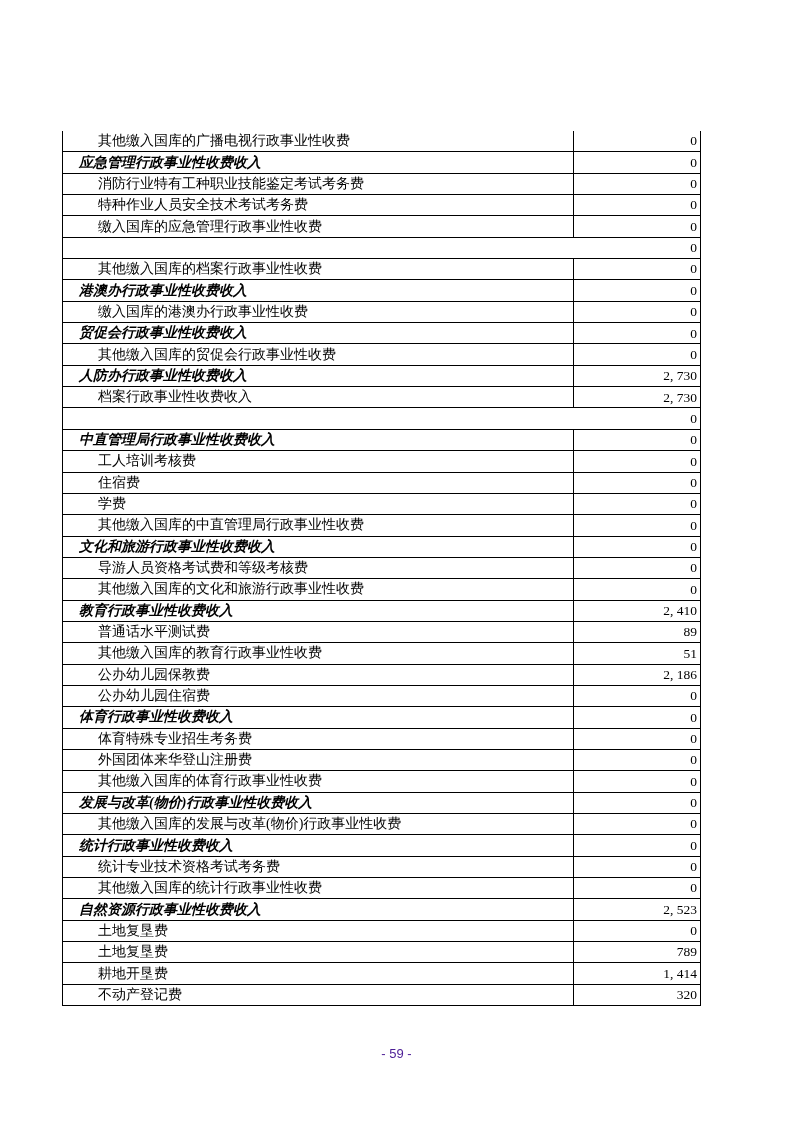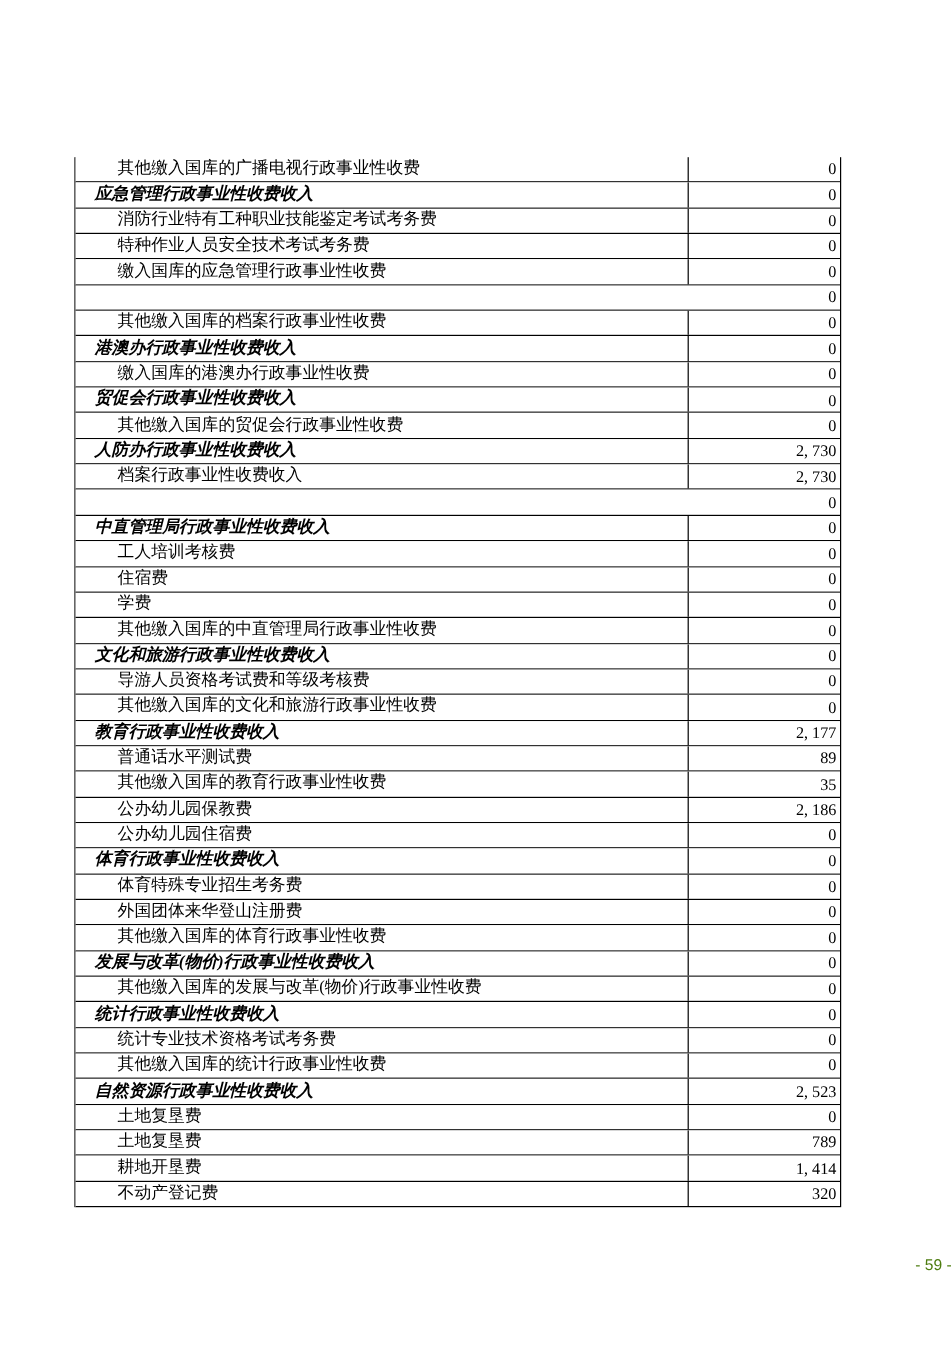--- a/index.html
+++ b/index.html
@@ -56,24 +56,24 @@
     flex: 1;
     justify-content: flex-end;
     padding-right: 3px;
     font-size: 13.5px;
   }
   .page-number {
     position: absolute;
     top: 1046px;
     left: 0;
     width: 793px;
-    text-align: right;
+    text-align: center;
     font-family: "Liberation Sans", "DejaVu Sans", sans-serif;
     font-size: 13px;
-    color: #4d7c0f;
+    color: #4c1d95;
   }
 </style>
 </head>
 <body>
 
 <div class="page">
   <div class="fee-table">
 
   <div class="row sub">
         <div class="cell label">其他缴入国库的广播电视行政事业性收费</div>
@@ -156,29 +156,29 @@
       <div class="row sub">
         <div class="cell label">导游人员资格考试费和等级考核费</div>
         <div class="cell value">0</div>
       </div>
       <div class="row sub">
         <div class="cell label">其他缴入国库的文化和旅游行政事业性收费</div>
         <div class="cell value">0</div>
       </div>
       <div class="row section">
         <div class="cell label">教育行政事业性收费收入</div>
-        <div class="cell value">2, 177</div>
+        <div class="cell value">2, 410</div>
       </div>
       <div class="row sub">
         <div class="cell label">普通话水平测试费</div>
         <div class="cell value">89</div>
       </div>
       <div class="row sub">
         <div class="cell label">其他缴入国库的教育行政事业性收费</div>
-        <div class="cell value">35</div>
+        <div class="cell value">51</div>
       </div>
       <div class="row sub">
         <div class="cell label">公办幼儿园保教费</div>
         <div class="cell value">2, 186</div>
       </div>
       <div class="row sub">
         <div class="cell label">公办幼儿园住宿费</div>
         <div class="cell value">0</div>
       </div>
       <div class="row section">

